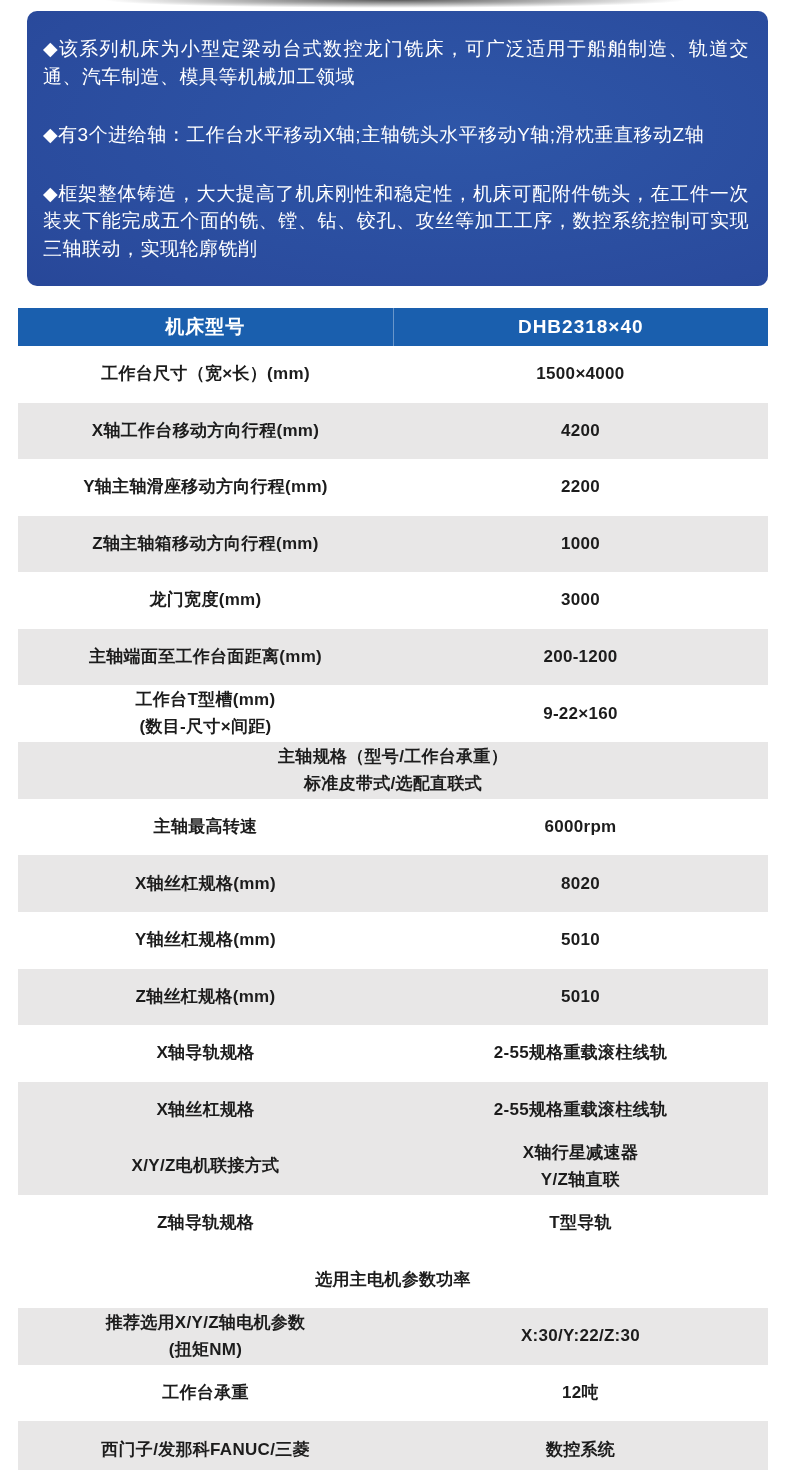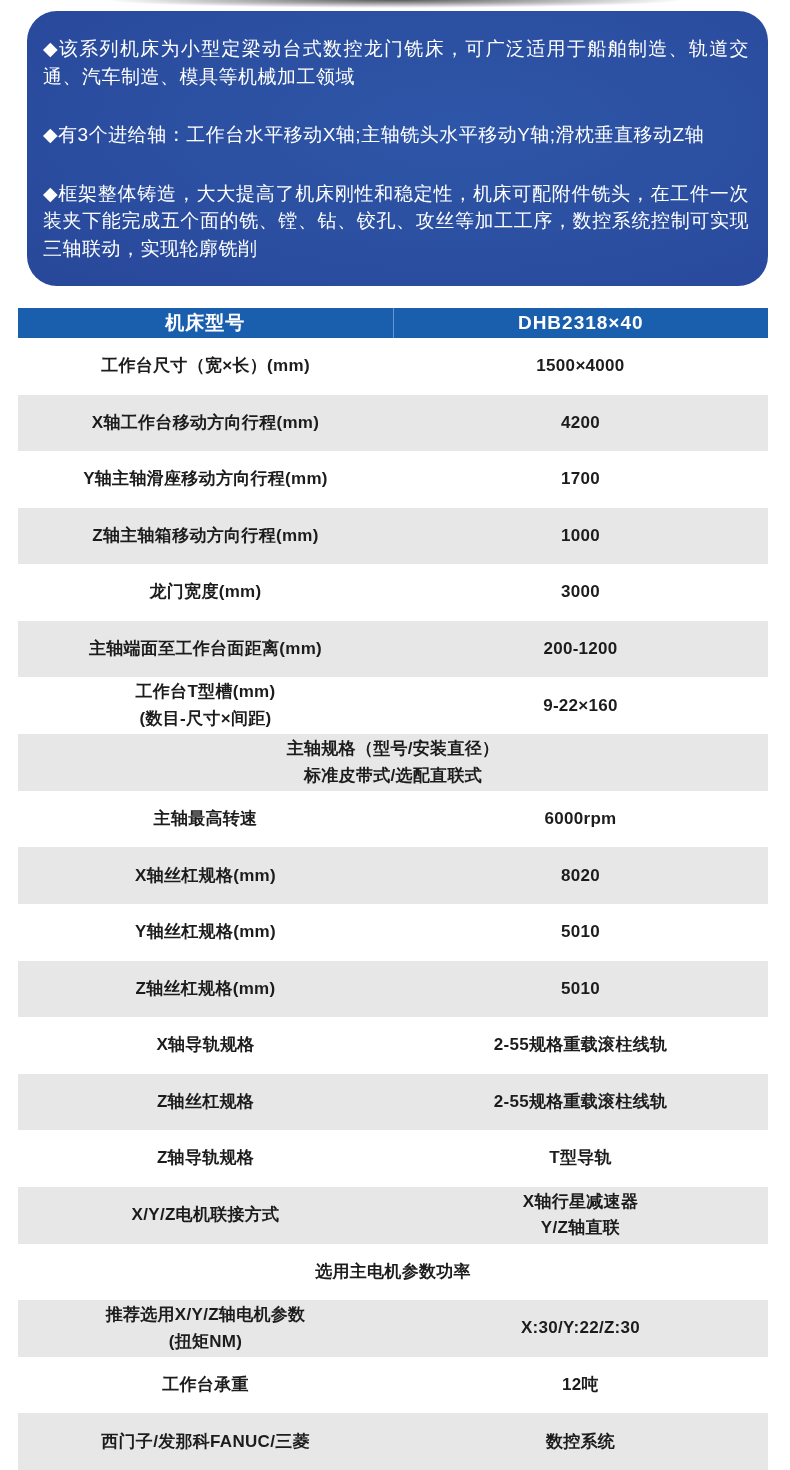--- a/index.html
+++ b/index.html
@@ -23,21 +23,21 @@
     position: absolute;
     top: 0; left: 0;
     width: 790px; height: 12px;
     background: radial-gradient(ellipse 330px 9px at 395px 0px,
       rgba(60,60,60,0.85) 0%, rgba(130,130,130,0.5) 55%, rgba(255,255,255,0) 88%);
   }
   .intro-box {
     position: absolute;
     left: 27px; top: 11px;
     width: 741px; height: 275px;
-    border-radius: 30px;
+    border-radius: 10px;
     padding: 24px 19px 22px 16px;
     background: radial-gradient(ellipse 120% 130% at 58% 42%,
       var(--intro-bg-light) 0%, var(--intro-bg-mid) 52%, var(--intro-bg-dark) 100%);
     color: #ffffff;
   }
   .intro-box p {
     margin: 0 0 31px 0;
     font-size: 19px;
     line-height: 27.5px;
     letter-spacing: 0.5px;
@@ -46,21 +46,21 @@
   }
   .intro-box p:last-child { margin-bottom: 8px; }
 
   .spec-table {
     position: absolute;
     left: 18px; top: 308px;
     width: 750px;
   }
   .spec-header {
     display: flex;
-    height: 30px;
+    height: 38px;
     background: var(--header-bg);
     color: #ffffff;
   }
   .spec-header .cell {
     flex: 1 1 0;
     display: flex;
     align-items: center;
     justify-content: center;
     font-size: 19px;
     font-weight: 700;
@@ -117,21 +117,21 @@
     <div class="cell value">1500×4000</div>
   </div>
 
   <div class="spec-row alt">
     <div class="cell label">X轴工作台移动方向行程(mm)</div>
     <div class="cell value">4200</div>
   </div>
 
   <div class="spec-row">
     <div class="cell label">Y轴主轴滑座移动方向行程(mm)</div>
-    <div class="cell value">1700</div>
+    <div class="cell value">2200</div>
   </div>
 
   <div class="spec-row alt">
     <div class="cell label">Z轴主轴箱移动方向行程(mm)</div>
     <div class="cell value">1000</div>
   </div>
 
   <div class="spec-row">
     <div class="cell label">龙门宽度(mm)</div>
     <div class="cell value">3000</div>
@@ -142,21 +142,21 @@
     <div class="cell value">200-1200</div>
   </div>
 
   <div class="spec-row">
     <div class="cell label">工作台T型槽(mm)
 (数目-尺寸×间距)</div>
     <div class="cell value">9-22×160</div>
   </div>
 
   <div class="spec-row alt">
-    <div class="cell label">主轴规格（型号/安装直径）
+    <div class="cell label">主轴规格（型号/工作台承重）
 标准皮带式/选配直联式</div>
   </div>
 
   <div class="spec-row">
     <div class="cell label">主轴最高转速</div>
     <div class="cell value">6000rpm</div>
   </div>
 
   <div class="spec-row alt">
     <div class="cell label">X轴丝杠规格(mm)</div>
@@ -172,36 +172,36 @@
     <div class="cell label">Z轴丝杠规格(mm)</div>
     <div class="cell value">5010</div>
   </div>
 
   <div class="spec-row">
     <div class="cell label">X轴导轨规格</div>
     <div class="cell value">2-55规格重载滚柱线轨</div>
   </div>
 
   <div class="spec-row alt">
-    <div class="cell label">Z轴丝杠规格</div>
+    <div class="cell label">X轴丝杠规格</div>
     <div class="cell value">2-55规格重载滚柱线轨</div>
-  </div>
-
-  <div class="spec-row">
-    <div class="cell label">Z轴导轨规格</div>
-    <div class="cell value">T型导轨</div>
   </div>
 
   <div class="spec-row alt">
     <div class="cell label">X/Y/Z电机联接方式</div>
     <div class="cell value">X轴行星减速器
 Y/Z轴直联</div>
   </div>
 
   <div class="spec-row">
+    <div class="cell label">Z轴导轨规格</div>
+    <div class="cell value">T型导轨</div>
+  </div>
+
+  <div class="spec-row">
     <div class="cell label">选用主电机参数功率</div>
   </div>
 
   <div class="spec-row alt">
     <div class="cell label">推荐选用X/Y/Z轴电机参数
 (扭矩NM)</div>
     <div class="cell value">X:30/Y:22/Z:30</div>
   </div>
 
   <div class="spec-row">

